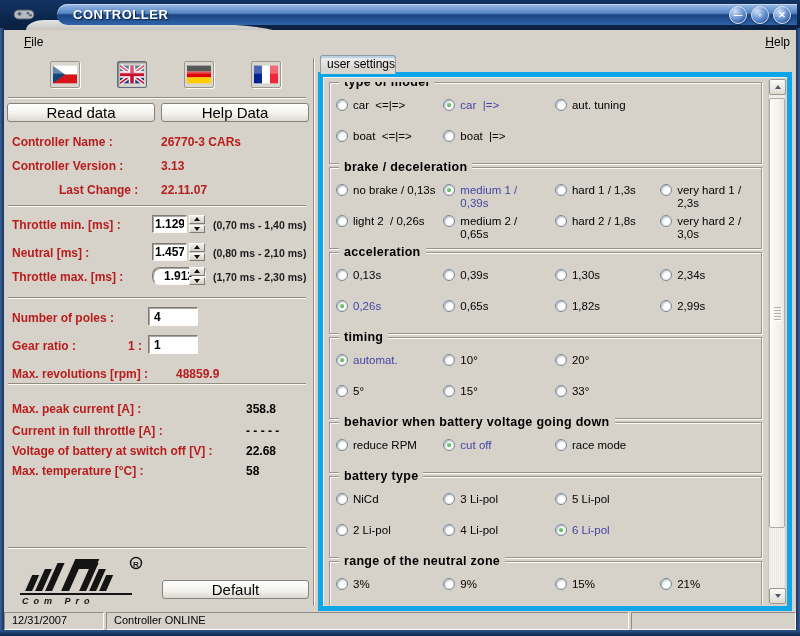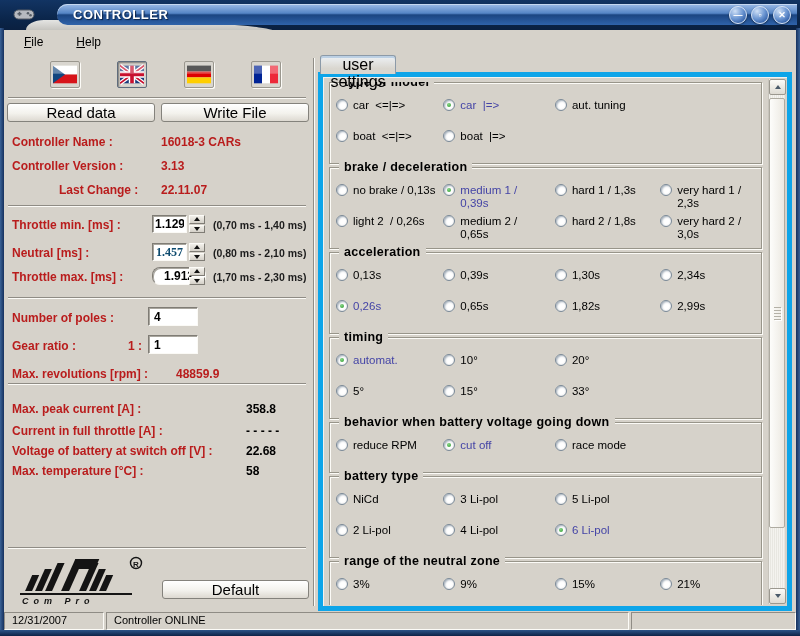--- a/index.html
+++ b/index.html
@@ -15,48 +15,48 @@
   
   .titlebar { position:absolute; left:0; top:0; width:800px; height:30px; background:linear-gradient(180deg,#123463,#0a2448 70%,#0a2040); overflow:hidden; }
   .swoosh { position:absolute; left:26px; top:20px; width:250px; height:12px; background:linear-gradient(#f0efeb,#c9c6bf); border-top-left-radius:18px 10px; border-top-right-radius:90% 100%; opacity:.95; }
   .title-band { position:absolute; left:57px; right:3px; top:4px; height:21px; border-radius:11px 0 0 11px; background:linear-gradient(180deg,#9cbbe7 0%,#5585c6 44%,#1b4582 52%,#2f63aa 100%); box-shadow:inset 0 1px 0 #c5d8f1; display:flex; align-items:center; }
   .title-text { color:#fff; font-size:13px; font-weight:bold; padding-left:16px; letter-spacing:.5px; text-shadow:1px 1px 1px #0a2347; }
   .gamepad { position:absolute; left:13px; top:7px; }
   .win-buttons { position:absolute; right:9px; top:6px; display:flex; gap:4px; z-index:5; }
   .wbtn { width:18px; height:18px; border-radius:50%; background:radial-gradient(circle at 32% 26%,#cfe0f6,#6c96d2 48%,#24539d 90%); border:1px solid #d9e5f6; color:#fff; font-size:9px; font-weight:bold; display:flex; align-items:center; justify-content:center; line-height:1; box-shadow:0 1px 2px rgba(0,0,0,.5); cursor:default; }
 
   
-  .menubar { position:absolute; left:4px; right:4px; top:30px; height:24px; background:#d6d2ca; display:flex; align-items:center; padding-left:14px; gap:21px; }
+  .menubar { position:absolute; left:4px; right:4px; top:30px; height:24px; background:#d6d2ca; display:flex; align-items:center; padding-left:14px; gap:11px;justify-content:space-between; }
   .menu-item { display:inline-block; font-size:12px; padding:2px 6px; }
   .menu-item::first-letter { text-decoration:underline; }
 
   
   .sep { position:absolute; height:2px; border-top:1px solid #8f8c85; border-bottom:1px solid #fcfbf7; }
   .btn { position:absolute; background:linear-gradient(180deg,#ffffff,#f3f2ed 55%,#ddd9d1); border:1px solid #84827c; border-radius:3px; font-size:15px; display:flex; align-items:center; justify-content:center; box-shadow:inset 0 1px 0 #fff; cursor:default; }
 
   
   .left-panel { position:absolute; left:6px; top:56px; width:307px; height:553px; }
   .fl { position:absolute; font-size:12px; font-weight:bold; white-space:nowrap; color:#b91c1c; }
   .flagbtn { position:absolute; width:30px; height:27px; border:1px solid #9a978e; border-radius:2px; background:#d9d6cf; padding:2px; box-shadow:1px 1px 0 #fcfbf7; }
   .flagbtn.active { border-color:#5f6c7c; box-shadow:inset 1px 1px 2px rgba(0,0,0,.45); }
   .flagbtn svg { display:block; width:100%; height:100%; }
   .tin { position:absolute; height:18px; background:#fff; border:1px solid; border-color:#7f7c75 #fbfaf6 #fbfaf6 #7f7c75; box-shadow:inset 1px 1px 0 #a9a69e; font:bold 12px "Liberation Sans",sans-serif; text-align:center; color:#000; padding:0 2px; }
-  .tin.gray { color:#0c4a6e;font-family:Liberation Serif, serif; }
+  .tin.gray { color:#000000; }
   .tin.left { text-align:left; padding-left:5px; }
   .spin { position:absolute; width:16px; height:18px; display:flex; flex-direction:column; gap:1px; }
   .spin .sb { flex:1; background:linear-gradient(#f2f0ea,#d4d0c8); border:1px solid; border-color:#fcfbf7 #7f7c75 #7f7c75 #fcfbf7; display:flex; align-items:center; justify-content:center; }
   .tri-u { width:0; height:0; border:3px solid transparent; border-bottom:4px solid #111; margin-top:-3px; }
   .tri-d { width:0; height:0; border:3px solid transparent; border-top:4px solid #111; margin-bottom:-3px; }
   .rangetxt { position:absolute; font-size:10.5px; font-weight:bold; color:#1c1c1c; white-space:nowrap; }
   .val { position:absolute; font-size:12px; font-weight:bold; white-space:nowrap; }
 
   
   .vdivider { position:absolute; left:313px; top:58px; height:548px; width:2px; border-left:1px solid #908d86; border-right:1px solid #fbfaf6; }
   .tab-area { position:absolute; left:318px; top:55px; width:474px; height:556px; }
-  .tab { position:absolute; left:2px; top:0; width:76px; height:19px; background:linear-gradient(#eef2f6,#d9d6cf 70%); border:1px solid #8c9aa8; border-bottom:none; border-radius:3px 3px 0 0; font-size:16px; text-align:center; line-height:17px; z-index:3; box-shadow:inset 0 2px 0 #bcd0e4; }
+  .tab { position:absolute; left:2px; top:0; width:76px; height:19px; background:linear-gradient(#eef2f6,#d9d6cf 70%); border:1px solid #8c9aa8; border-bottom:none; border-radius:3px 3px 0 0; font-size:12px; text-align:right; line-height:17px; z-index:3; box-shadow:inset 0 2px 0 #bcd0e4; }
   .tab-page { position:absolute; left:0; right:0; top:17px; bottom:0; background:#d6d2ca; border:5px solid #0ea5e9; box-shadow:inset 1px 1px 0 #f3f2ee; overflow:hidden; }
   .groups { position:absolute; left:2px; top:5px; right:21px; bottom:1px; overflow:hidden; }
 
   .group-box { position:relative; margin:0 4px 3px 4px; border:1px solid #98958a; box-shadow:1px 1px 0 #fcfbf7, inset 1px 1px 0 #fcfbf7; padding:13px 4px 5px 6px; }
   .group-title { position:absolute; top:-8px; left:9px; background:#d6d2ca; padding:0 5px; font-weight:bold; font-size:12.5px; letter-spacing:.3px; }
   .group-row { display:grid; grid-template-columns:1.02fr 1.06fr 1fr .92fr; min-height:29px; margin-bottom:2px; }
   .option { display:flex; align-items:flex-start; gap:5px; padding-top:3px; cursor:default; }
   .radio { flex:0 0 12px; width:12px; height:12px; border-radius:50%; background:radial-gradient(circle at 35% 35%,#fff 55%,#e6e6e6); border:1px solid #7b8a98; box-shadow:inset 1px 1px 2px rgba(90,110,130,.55); position:relative; margin-top:0; }
   .radio.on::after { content:""; position:absolute; inset:3px; border-radius:50%; background:radial-gradient(circle at 40% 32%,#86d486,#2c9a2c); }
   .opt-label { font-size:11.5px; line-height:13px; white-space:pre-wrap; color:#000; }
@@ -148,24 +148,24 @@
       <rect width="10" height="22" fill="#002395"></rect>
         <rect x="10" width="10" height="22" fill="#fff"></rect>
         <rect x="20" width="10" height="22" fill="#ed2939"></rect>
       <rect width="30" height="10" fill="#fff" opacity=".3"></rect>
     </svg>
   </div>
 
   <div class="sep" style="left:2px; top:41px; width:298px;"></div>
 
   <div class="btn" style="left:1px; top:47px; width:148px; height:19px;">Read data</div>
-  <div class="btn" style="left:155px; top:47px; width:148px; height:19px;">Write File</div>
+  <div class="btn" style="left:155px; top:47px; width:148px; height:19px;">Help Data</div>
 
   <span class="fl" style="left:6px; top:79px;">Controller Name :</span>
-  <span class="fl" style="left:155px; top:79px;">16018-3 CARs</span>
+  <span class="fl" style="left:155px; top:79px;">26770-3 CARs</span>
   <span class="fl" style="left:6px; top:103px;">Controller Version :</span>
   <span class="fl" style="left:155px; top:103px;">3.13</span>
   <span class="fl" style="left:6px; top:127px;padding-left:47px;">Last Change :</span>
   <span class="fl" style="left:155px; top:127px;">22.11.07</span>
 
   <div class="sep" style="left:2px; top:149px; width:298px;"></div>
 
   <span class="fl" style="left:6px; top:162px;">Throttle min. [ms] :</span>
   <input class="tin" style="left: 146px; top: 159px; width: 35px;" value="1.129">
   <div class="spin" style="left:183px; top:159px;">

